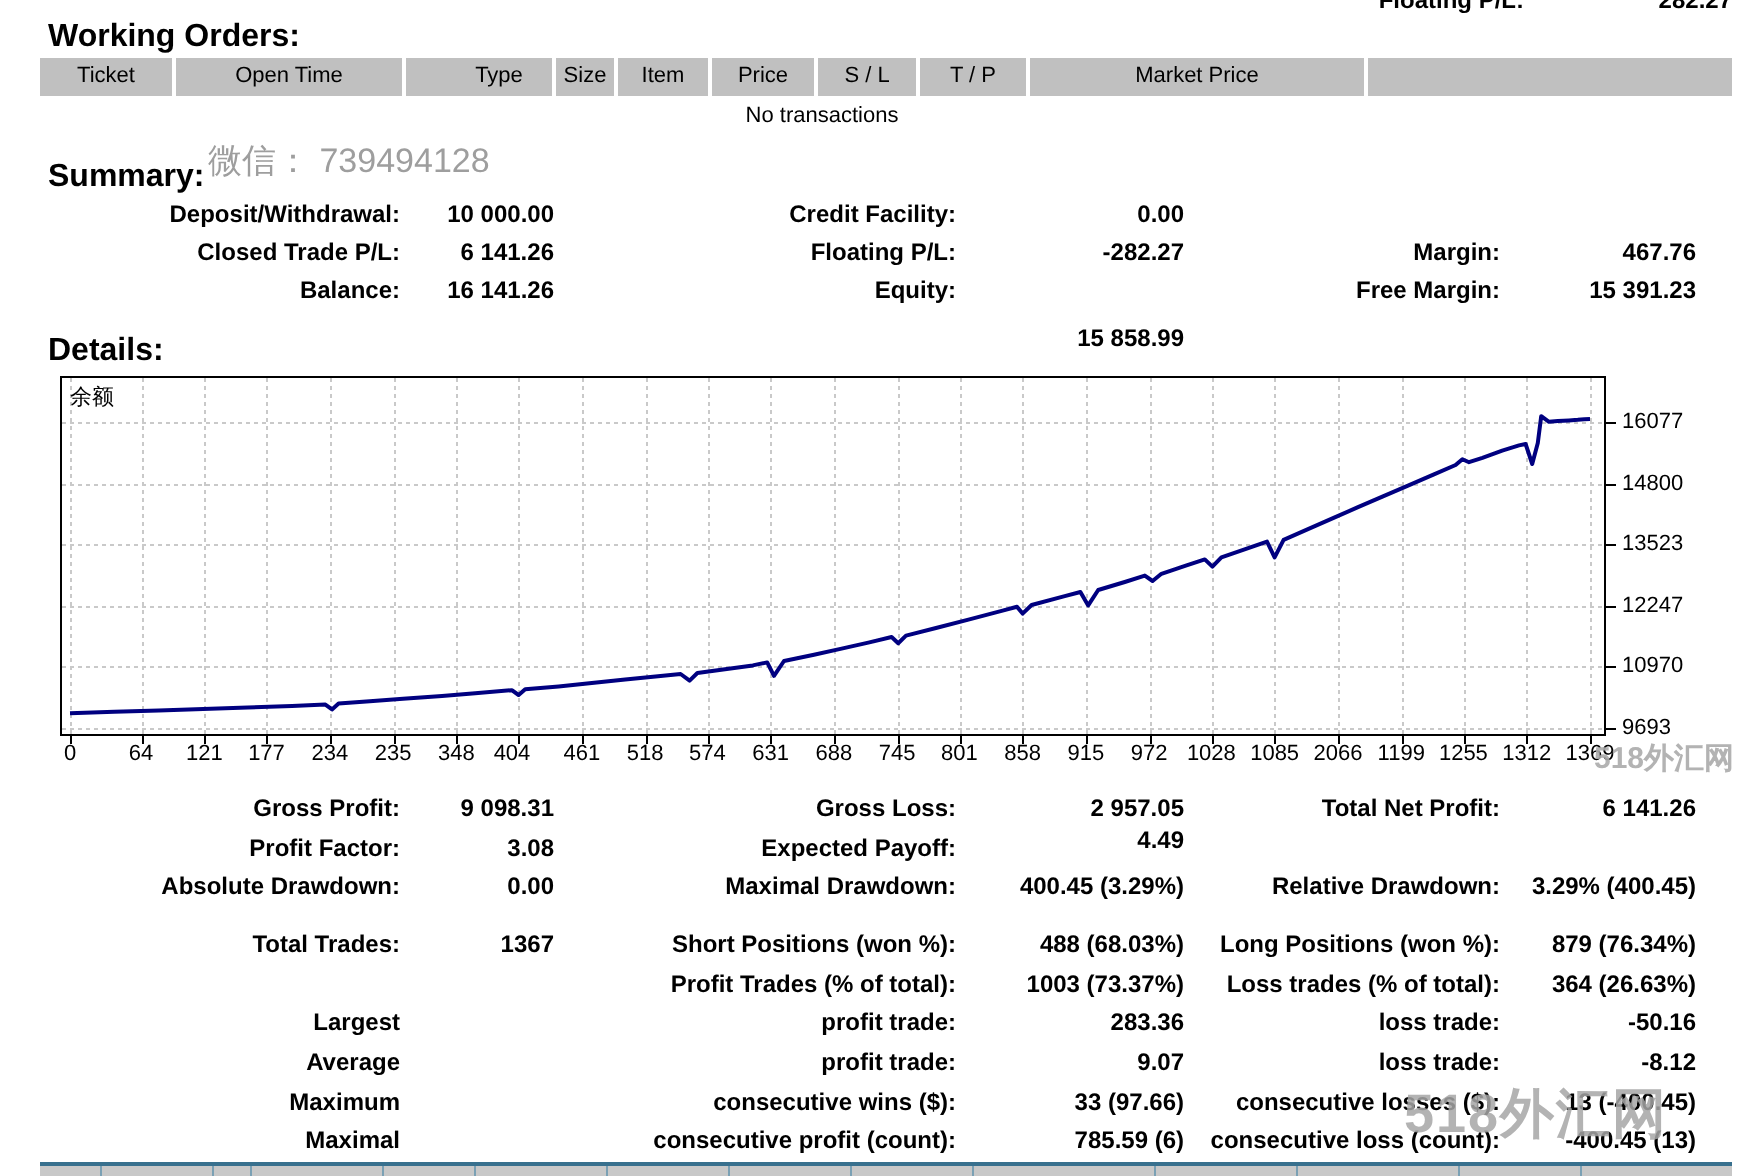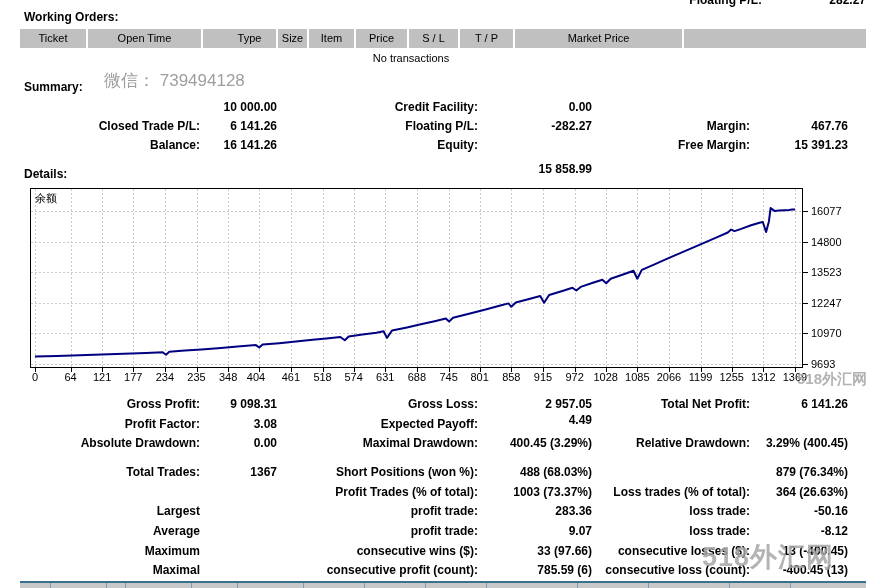--- a/index.html
+++ b/index.html
@@ -1,18 +1,18 @@
 <!DOCTYPE html>
 <html><head>
 <meta charset="utf-8">
 <style>
   html,body{margin:0;padding:0;background:#fff;}
   #screen{position:relative;width:871px;height:588px;background:#ffffff;overflow:hidden;
           font-family:"Liberation Sans",sans-serif;color:#000;}
-  .title{position:absolute;font-size:12px;font-weight:bold;white-space:nowrap;}
+  .title{position:absolute;font-size:16px;font-weight:bold;white-space:nowrap;}
   .cell{position:absolute;font-size:12px;font-weight:bold;text-align:right;
         white-space:nowrap;height:15px;line-height:15px;}
   .grid-layer{position:absolute;left:0;top:0;width:871px;height:588px;}
   #float-clip{position:absolute;left:0;top:0;width:871px;height:8px;overflow:hidden;}
   #float-clip .cell{top:-7px;}
   #wo-header{position:absolute;left:20px;top:29px;width:846px;display:flex;gap:2px;}
   .hcell{background:#c0c0c0;height:19px;line-height:19px;text-align:center;
          font-size:11px;flex:0 0 auto;white-space:nowrap;overflow:hidden;}
   .hcell.last{flex:1 1 auto;}
   #no-trans{position:absolute;left:20px;top:52px;width:782px;text-align:center;font-size:11px;}
@@ -51,20 +51,21 @@
       <div class="hcell" style="width: 49px;">S / L</div>
       <div class="hcell" style="width: 53px;">T / P</div>
       <div class="hcell" style="width: 167px;">Market Price</div>
       <div class="hcell last"></div>
     </div>
   <div id="no-trans">No transactions</div>
 
   <div class="title" style="left:24px;top:80px;">Summary:</div>
   <div class="wm" id="wm-wechat">微信： 739494128</div>
   <div class="grid-layer">
+      <div class="cell" style="left: 0px; width: 200px; top: 100px;">Deposit/Withdrawal:</div>
       <div class="cell" style="left: 204px; width: 73px; top: 100px;">10 000.00</div>
       <div class="cell" style="left: 281px; width: 197px; top: 100px;">Credit Facility:</div>
       <div class="cell" style="left: 482px; width: 110px; top: 100px;">0.00</div>
       <div class="cell" style="left: 0px; width: 200px; top: 119px;">Closed Trade P/L:</div>
       <div class="cell" style="left: 204px; width: 73px; top: 119px;">6 141.26</div>
       <div class="cell" style="left: 281px; width: 197px; top: 119px;">Floating P/L:</div>
       <div class="cell" style="left: 482px; width: 110px; top: 119px;">-282.27</div>
       <div class="cell" style="left: 596px; width: 154px; top: 119px;">Margin:</div>
       <div class="cell" style="left: 754px; width: 94px; top: 119px;">467.76</div>
       <div class="cell" style="left: 0px; width: 200px; top: 138px;">Balance:</div>
@@ -136,20 +137,21 @@
       <div class="cell" style="left: 0px; width: 200px; top: 436px;">Absolute Drawdown:</div>
       <div class="cell" style="left: 204px; width: 73px; top: 436px;">0.00</div>
       <div class="cell" style="left: 281px; width: 197px; top: 436px;">Maximal Drawdown:</div>
       <div class="cell" style="left: 482px; width: 110px; top: 436px;">400.45 (3.29%)</div>
       <div class="cell" style="left: 596px; width: 154px; top: 436px;">Relative Drawdown:</div>
       <div class="cell" style="left: 754px; width: 94px; top: 436px;">3.29% (400.45)</div>
       <div class="cell" style="left: 0px; width: 200px; top: 465px;">Total Trades:</div>
       <div class="cell" style="left: 204px; width: 73px; top: 465px;">1367</div>
       <div class="cell" style="left: 281px; width: 197px; top: 465px;">Short Positions (won %):</div>
       <div class="cell" style="left: 482px; width: 110px; top: 465px;">488 (68.03%)</div>
+      <div class="cell" style="left: 596px; width: 154px; top: 465px;">Long Positions (won %):</div>
       <div class="cell" style="left: 754px; width: 94px; top: 465px;">879 (76.34%)</div>
       <div class="cell" style="left: 281px; width: 197px; top: 485px;">Profit Trades (% of total):</div>
       <div class="cell" style="left: 482px; width: 110px; top: 485px;">1003 (73.37%)</div>
       <div class="cell" style="left: 596px; width: 154px; top: 485px;">Loss trades (% of total):</div>
       <div class="cell" style="left: 754px; width: 94px; top: 485px;">364 (26.63%)</div>
       <div class="cell" style="left: 0px; width: 200px; top: 504px;">Largest</div>
       <div class="cell" style="left: 281px; width: 197px; top: 504px;">profit trade:</div>
       <div class="cell" style="left: 482px; width: 110px; top: 504px;">283.36</div>
       <div class="cell" style="left: 596px; width: 154px; top: 504px;">loss trade:</div>
       <div class="cell" style="left: 754px; width: 94px; top: 504px;">-50.16</div>

